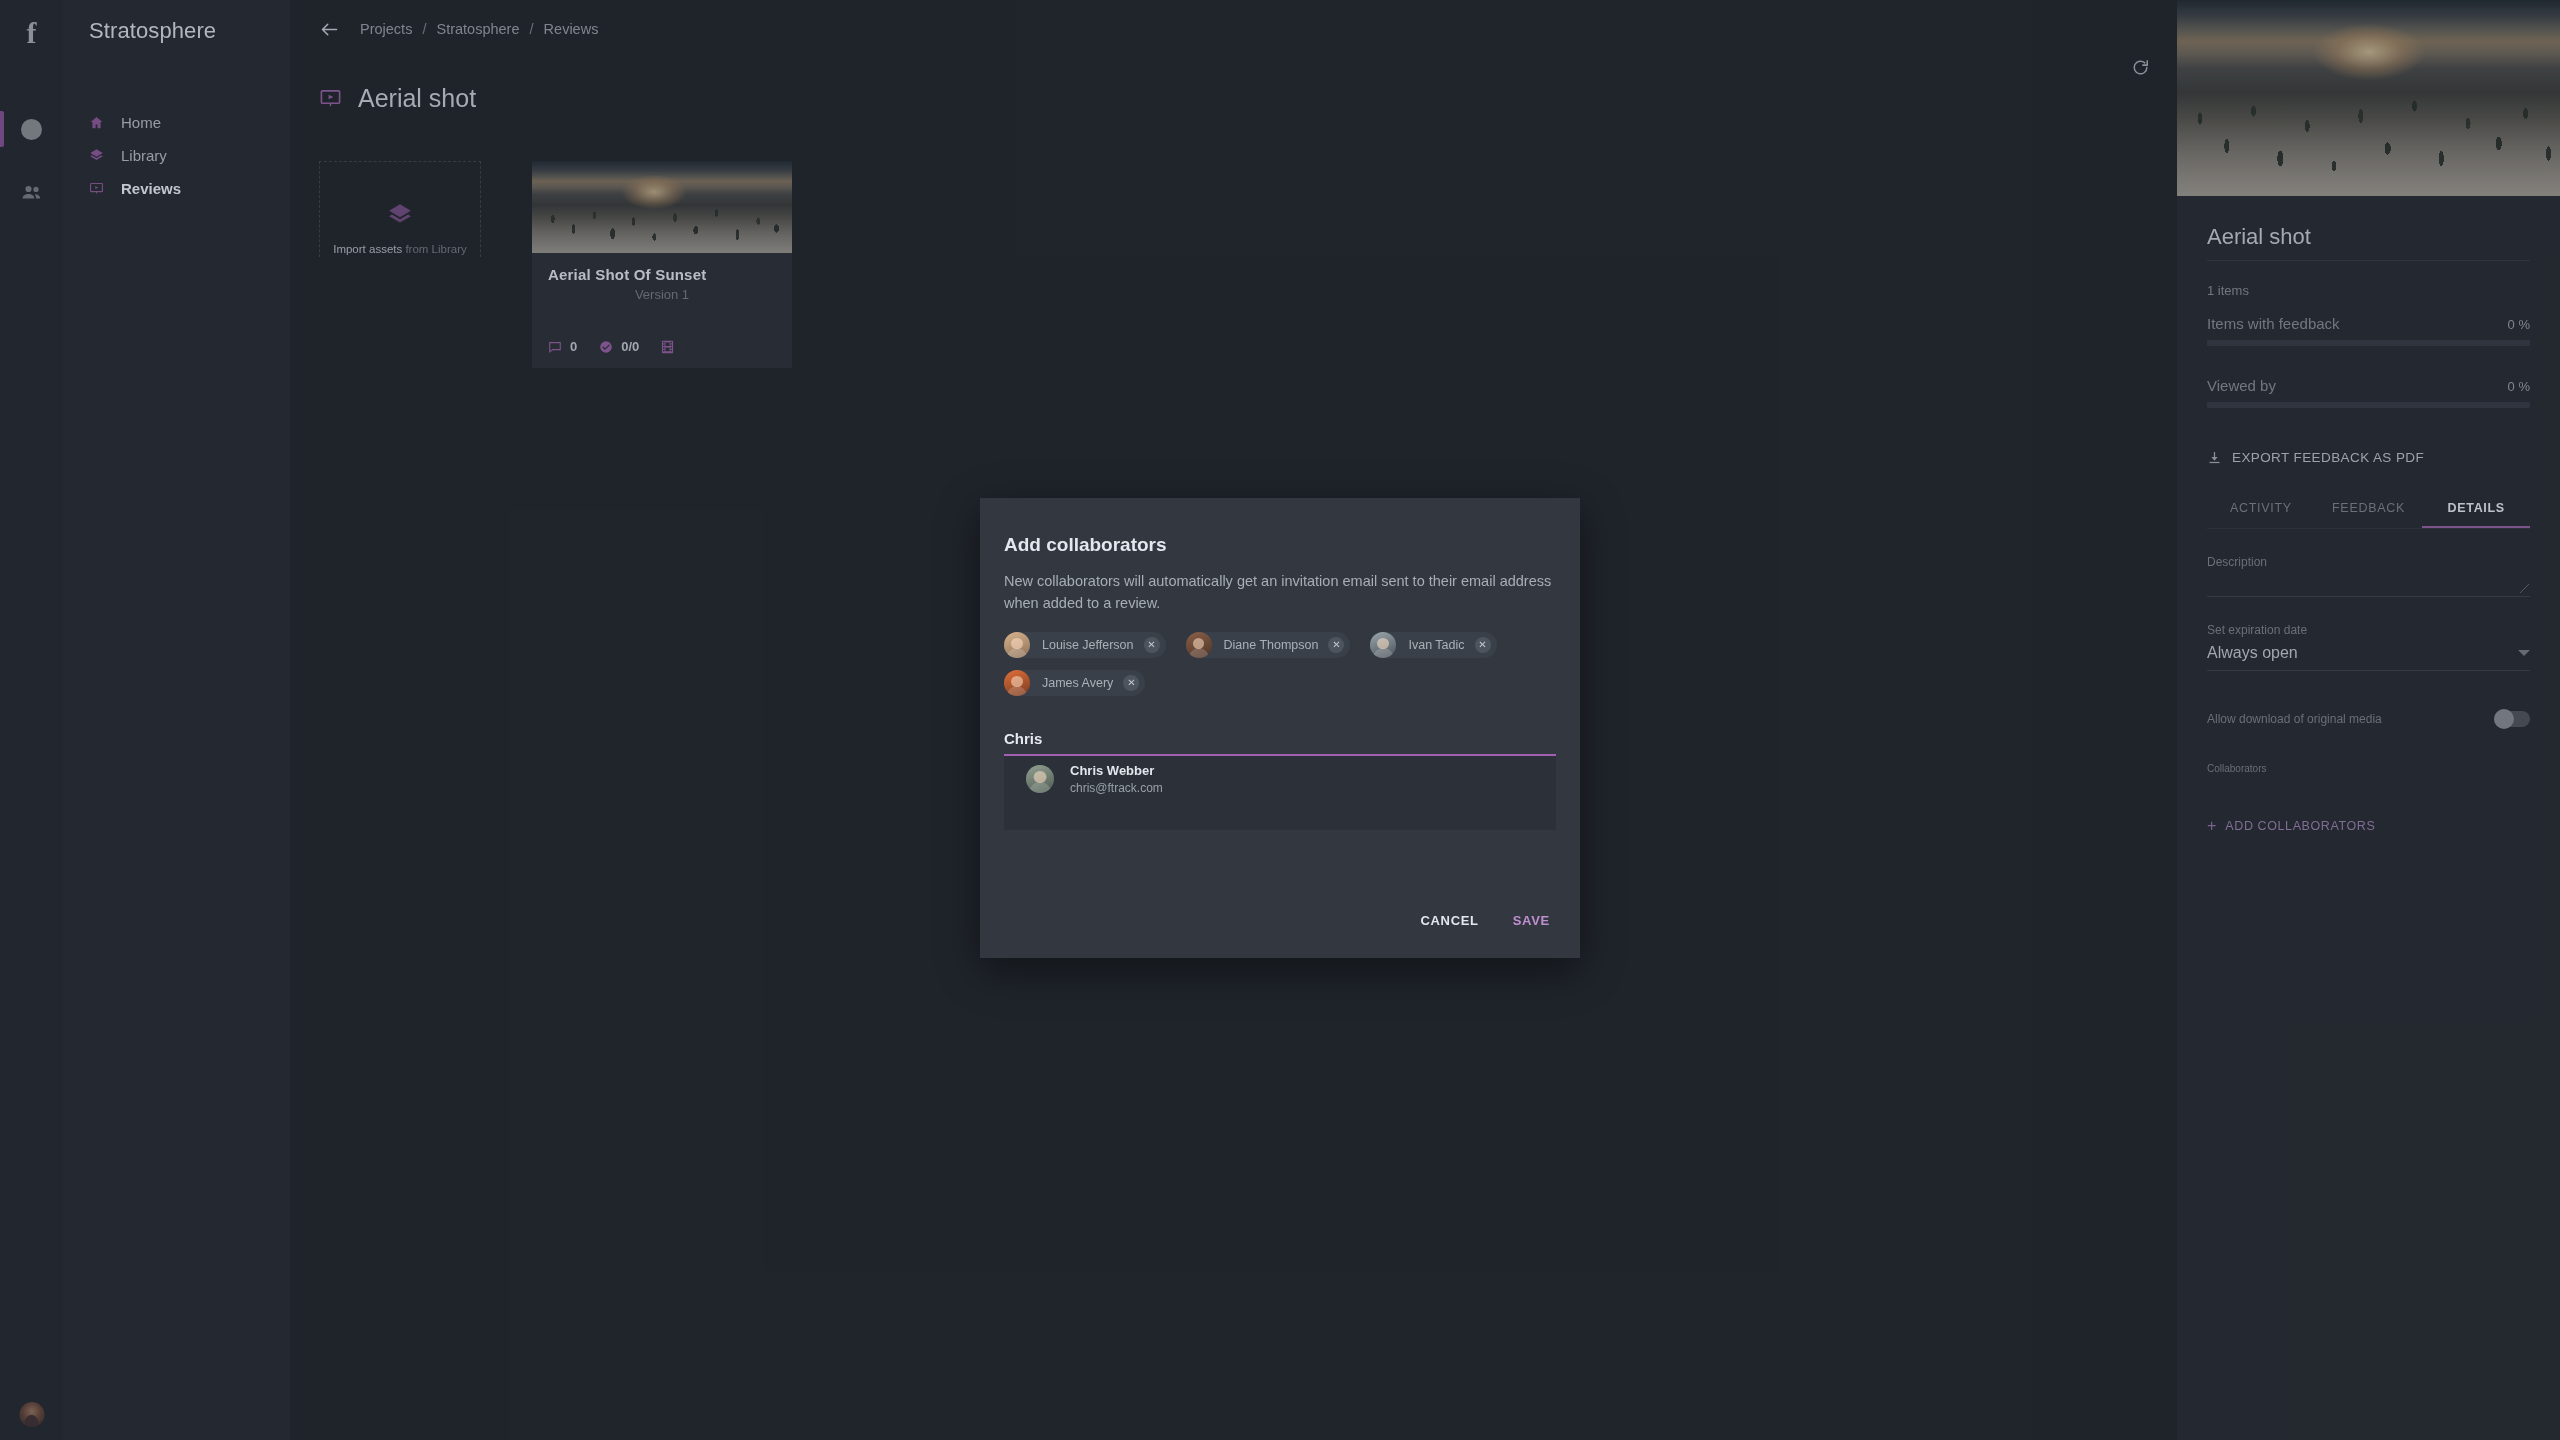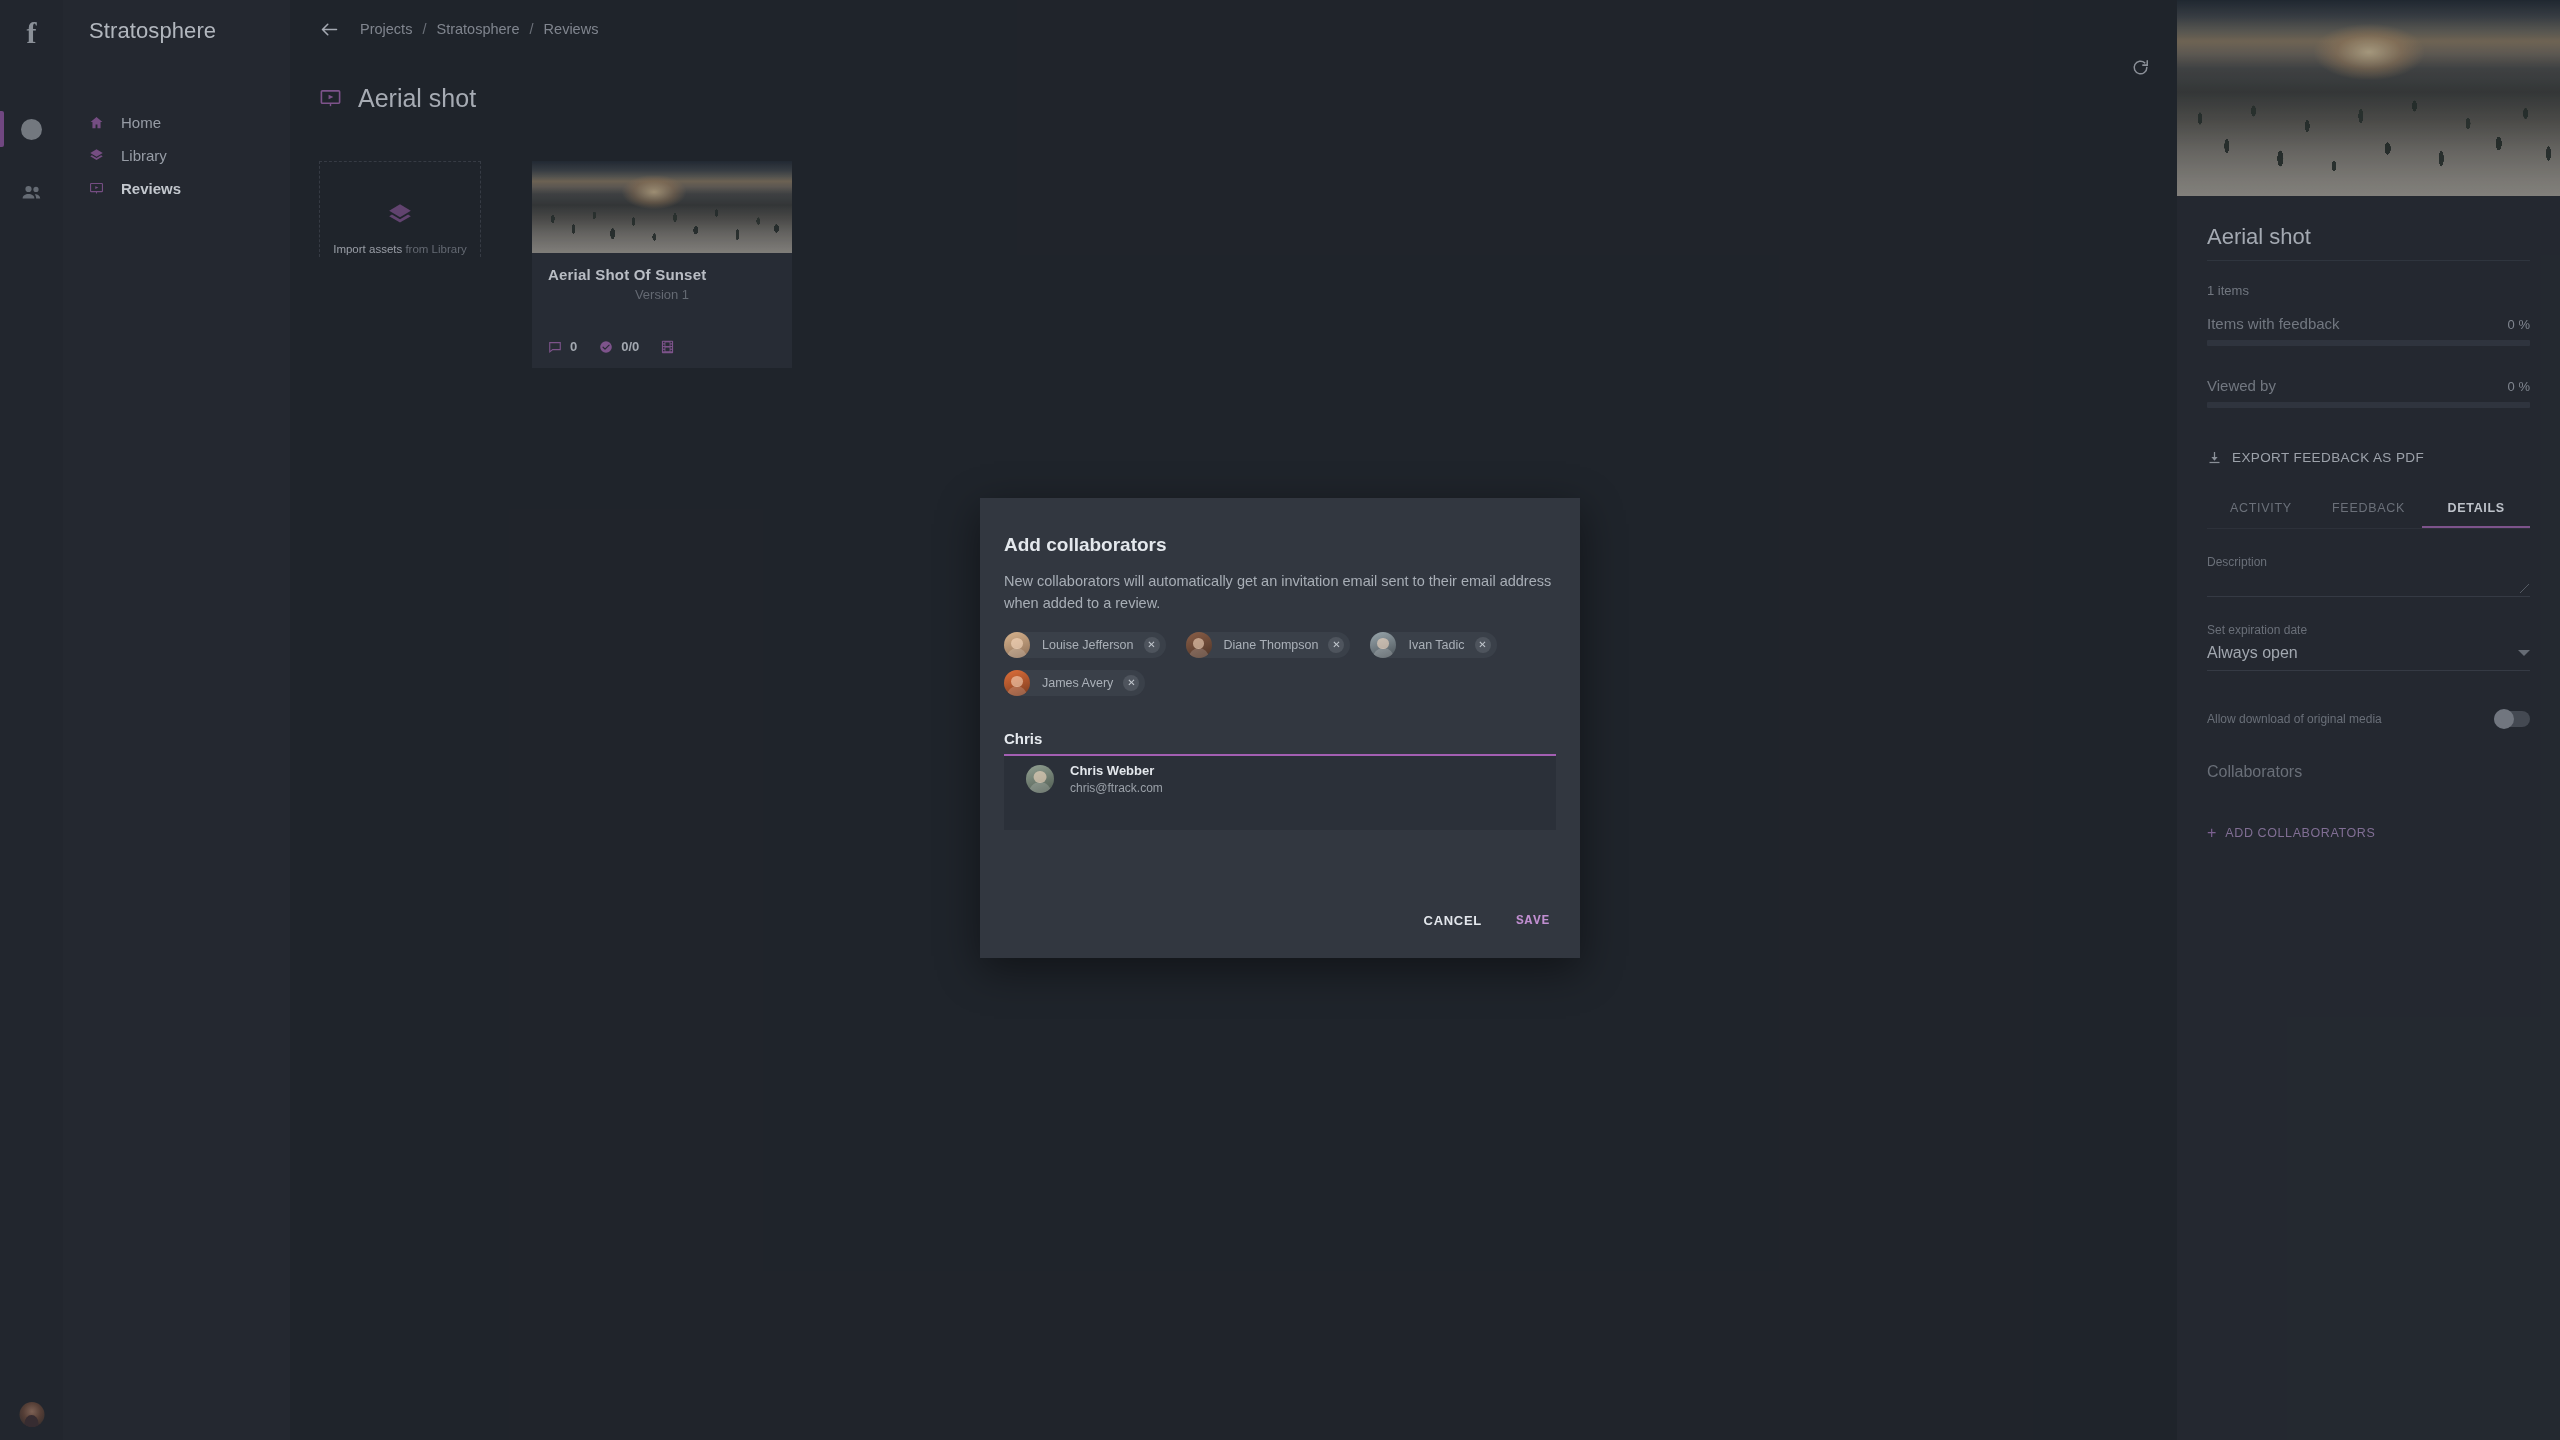--- a/index.html
+++ b/index.html
@@ -228,21 +228,21 @@
   }
   .toggle {
     width: 36px; height: 16px; border-radius: 8px; background: #4b515a;
     position: relative; cursor: pointer;
   }
   .toggle .knob {
     position: absolute; left: 0; top: -2px; width: 20px; height: 20px;
     border-radius: 50%; background: #7d838c;
   }
 
-  .collab-label { font-size: 16px; color: #757b84; margin-top: 36px; }
+  .collab-label { font-size: 10px; color: #757b84; margin-top: 36px; }
   .add-collab {
     display: flex; align-items: center; margin-top: 44px; cursor: pointer;
     color: #8a6ba0;
   }
   .add-collab .plus { font-size: 16px; margin-right: 9px; line-height: 1; }
   .add-collab .txt { font-size: 12.5px; letter-spacing: .6px; color: #8f7aa3; }
 
   
   .overlay { position: absolute; inset: 0; background: rgba(10,12,16,.10); }
   .modal {
@@ -294,21 +294,21 @@
   .modal-foot {
     display: flex; align-items: center; justify-content: flex-end;
     padding: 0 26px 24px 0; gap: 26px;
   }
   .btn {
     background: none; border: none; cursor: pointer; padding: 6px 4px;
     font-family: "Liberation Sans", sans-serif;
     font-size: 13px; font-weight: bold; letter-spacing: .7px;
   }
   .btn-cancel { color: #e3e7ec; }
-  .btn-save { color: #c08ed0; font-family: Liberation Mono, monospace; }
+  .btn-save { color: #c08ed0; }
 
   
   .face::after {
     content: ""; position: absolute; left: 50%; top: 22%;
     width: 46%; height: 44%; border-radius: 50%;
     transform: translateX(-50%); background: rgba(255,225,200,.55);
   }
   .face::before {
     content: ""; position: absolute; left: 50%; top: 62%;
     width: 78%; height: 48%; border-radius: 50% 50% 0 0 / 80% 80% 0 0;

